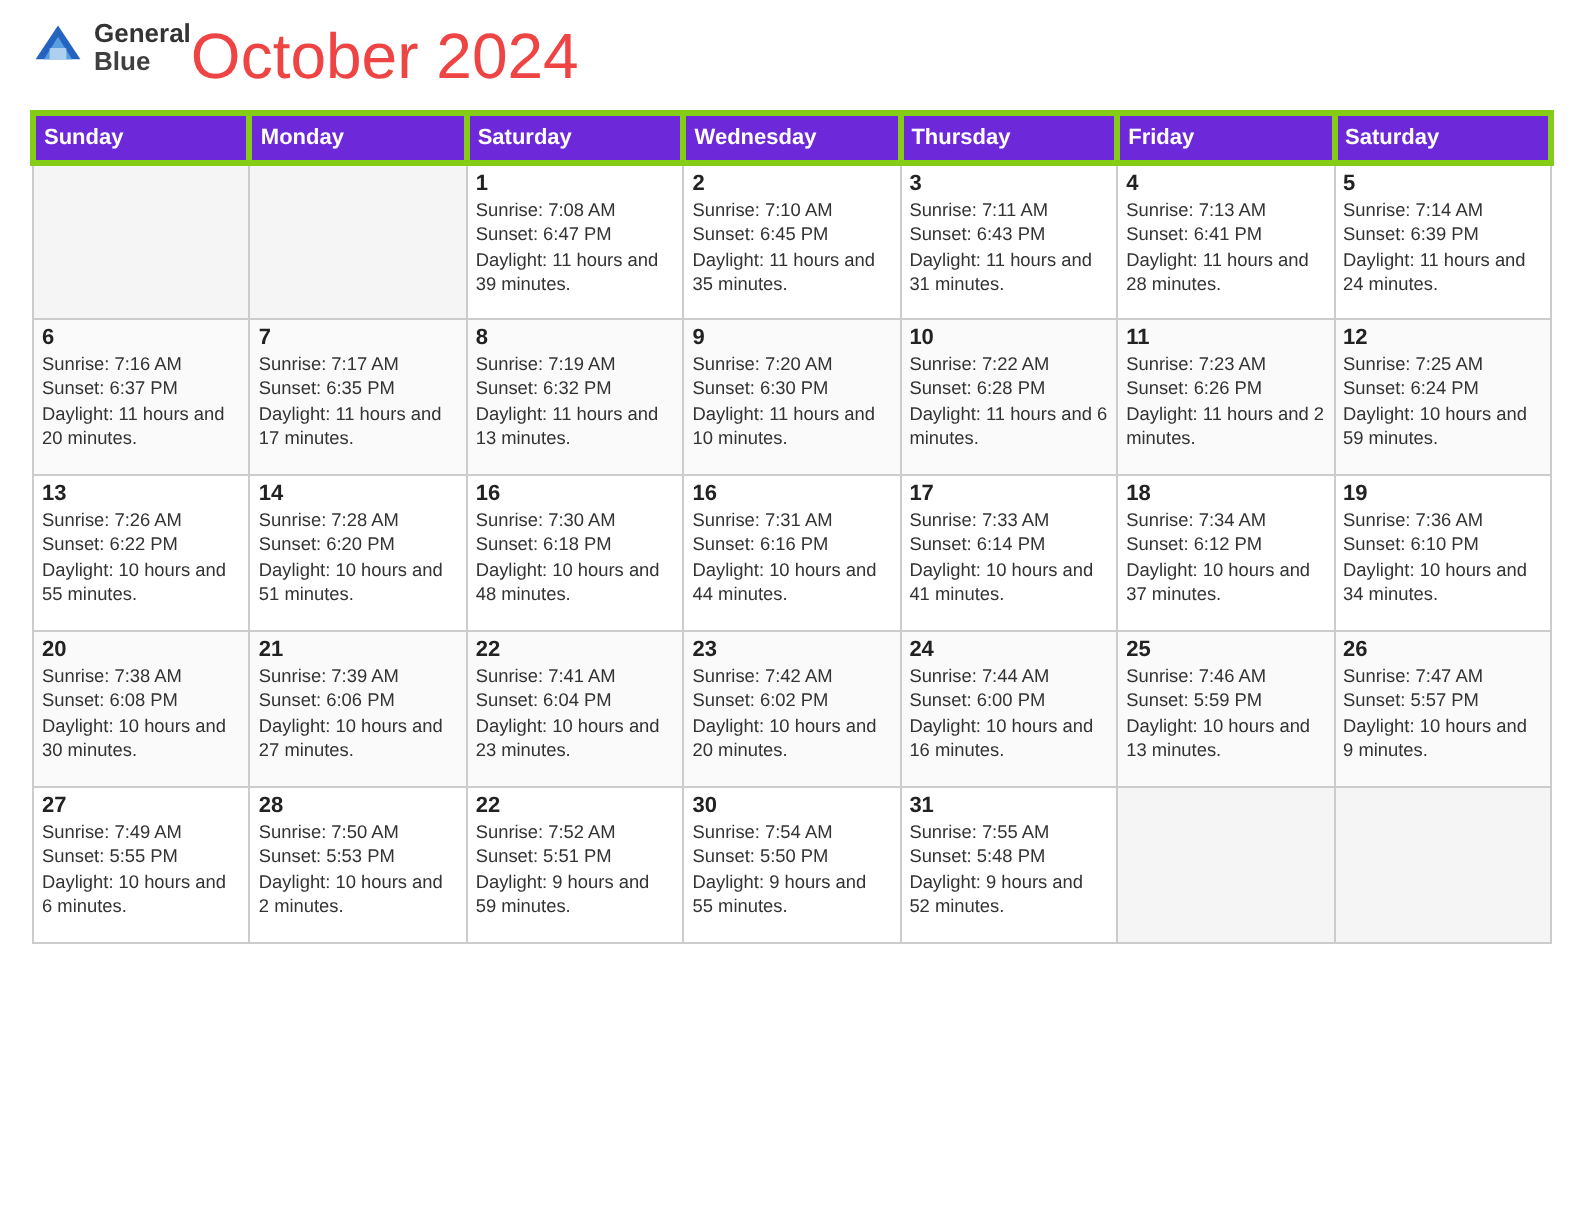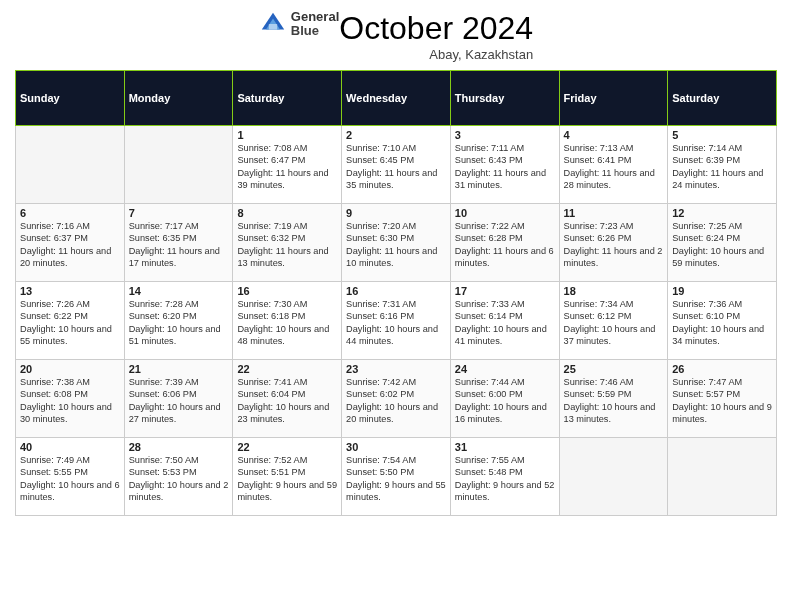--- a/index.html
+++ b/index.html
@@ -12,21 +12,21 @@
     }
     .page {
       width: 792px;
       height: 612px;
       background: #fff;
       padding: 10px 15px;
     }
     .header {
       display: flex;
       align-items: flex-start;
-      justify-content: center;
+      justify-content: flex-start;
       margin-bottom: 8px;
     }
     .logo {
       display: flex;
       align-items: center;
       gap: 4px;
     }
     .logo-text {
       font-size: 13px;
       font-weight: bold;
@@ -37,39 +37,39 @@
     .logo-icon {
       width: 28px;
       height: 28px;
     }
     .title-block {
       text-align: right;
     }
     .month-title {
       font-size: 32px;
       font-weight: normal;
-      color: #000000;
+      color: #ef4444;
     }
     .location {
       font-size: 13px;
       color: #444;
     }
     table {
       width: 100%;
       border-collapse: collapse;
       table-layout: fixed;
     }
     th {
-      background: #0f172a;
+      background: #6d28d9;
       color: #fff;
       font-size: 11px;
       font-weight: bold;
-      padding: 21px 4px;
+      padding: 5px 4px;
       text-align: left;
-      border: 1px solid #84cc16;
+      border: 3px solid #84cc16;
     }
     td {
       border: 1px solid #ccc;
       vertical-align: top;
       padding: 3px 4px;
       font-size: 9.2px;
       color: #222;
       height: 78px;
       background: #fff;
     }
@@ -102,21 +102,20 @@
         <polygon points="20,12 30,28 10,28" fill="#5a9ee0"></polygon>
         <rect x="14" y="20" width="12" height="8" fill="#fff" opacity="0.5"></rect>
       </svg>
       <div class="logo-text">
         <span class="logo-general">General</span><br>
         <span class="logo-blue">Blue</span>
       </div>
     </div>
     <div class="title-block">
       <div class="month-title">October 2024</div>
-      <div class="location">Abay, Kazakhstan</div>
     </div>
   </div>
 
   <table>
     <thead>
       <tr>
       <th>Sunday</th>
           <th>Monday</th>
           <th>Saturday</th>
           <th>Wednesday</th>
@@ -235,21 +234,21 @@
             <span class="day-num">25</span>
             <div class="day-info">Sunrise: 7:46 AM<br>Sunset: 5:59 PM<br>Daylight: 10 hours and 13 minutes.</div>
           </td>
           <td>
             <span class="day-num">26</span>
             <div class="day-info">Sunrise: 7:47 AM<br>Sunset: 5:57 PM<br>Daylight: 10 hours and 9 minutes.</div>
           </td>
         </tr>
         <tr>
           <td>
-            <span class="day-num">40</span>
+            <span class="day-num">27</span>
             <div class="day-info">Sunrise: 7:49 AM<br>Sunset: 5:55 PM<br>Daylight: 10 hours and 6 minutes.</div>
           </td>
           <td>
             <span class="day-num">28</span>
             <div class="day-info">Sunrise: 7:50 AM<br>Sunset: 5:53 PM<br>Daylight: 10 hours and 2 minutes.</div>
           </td>
           <td>
             <span class="day-num">22</span>
             <div class="day-info">Sunrise: 7:52 AM<br>Sunset: 5:51 PM<br>Daylight: 9 hours and 59 minutes.</div>
           </td>

